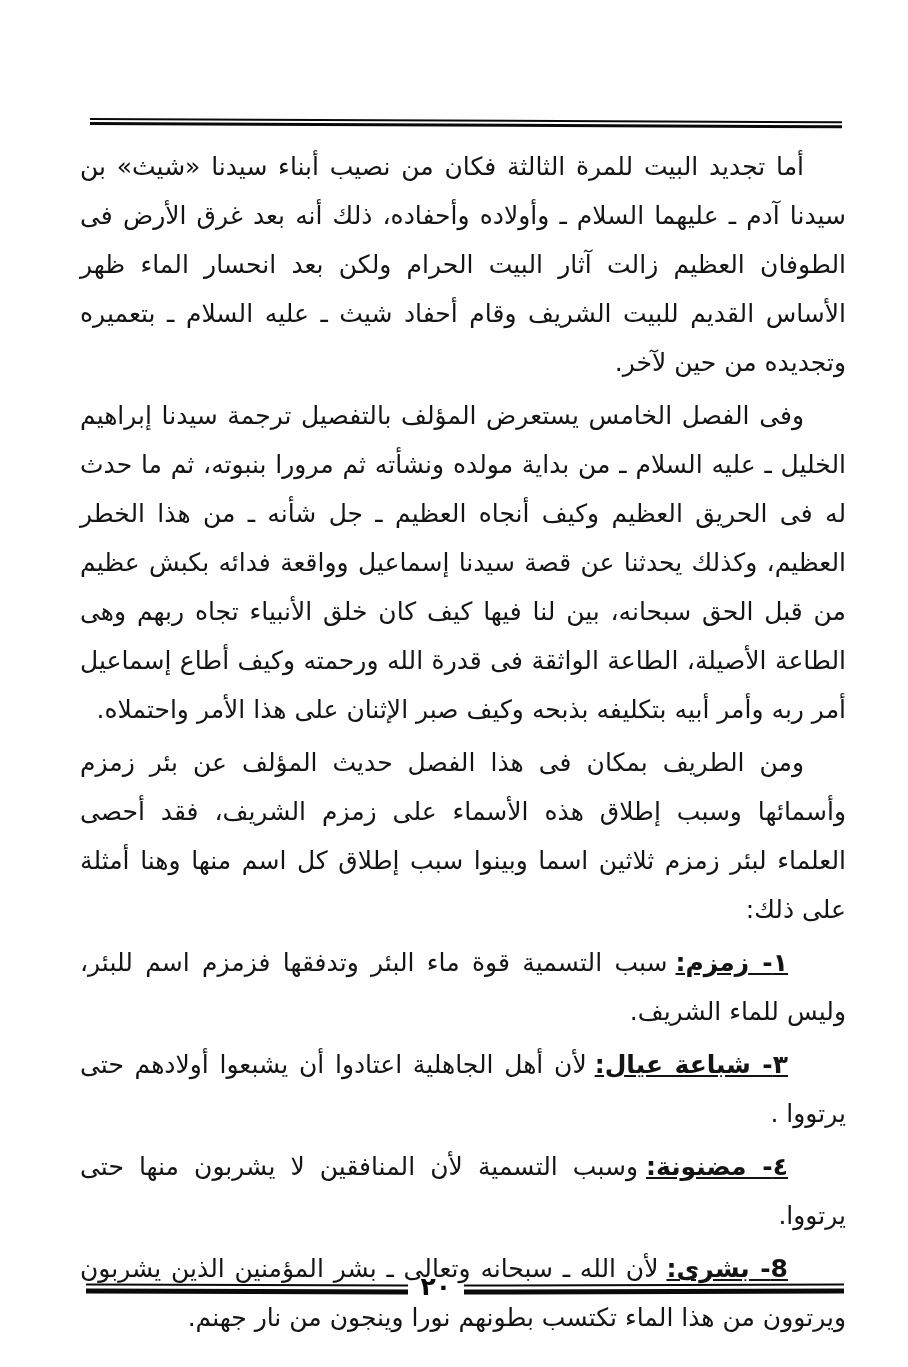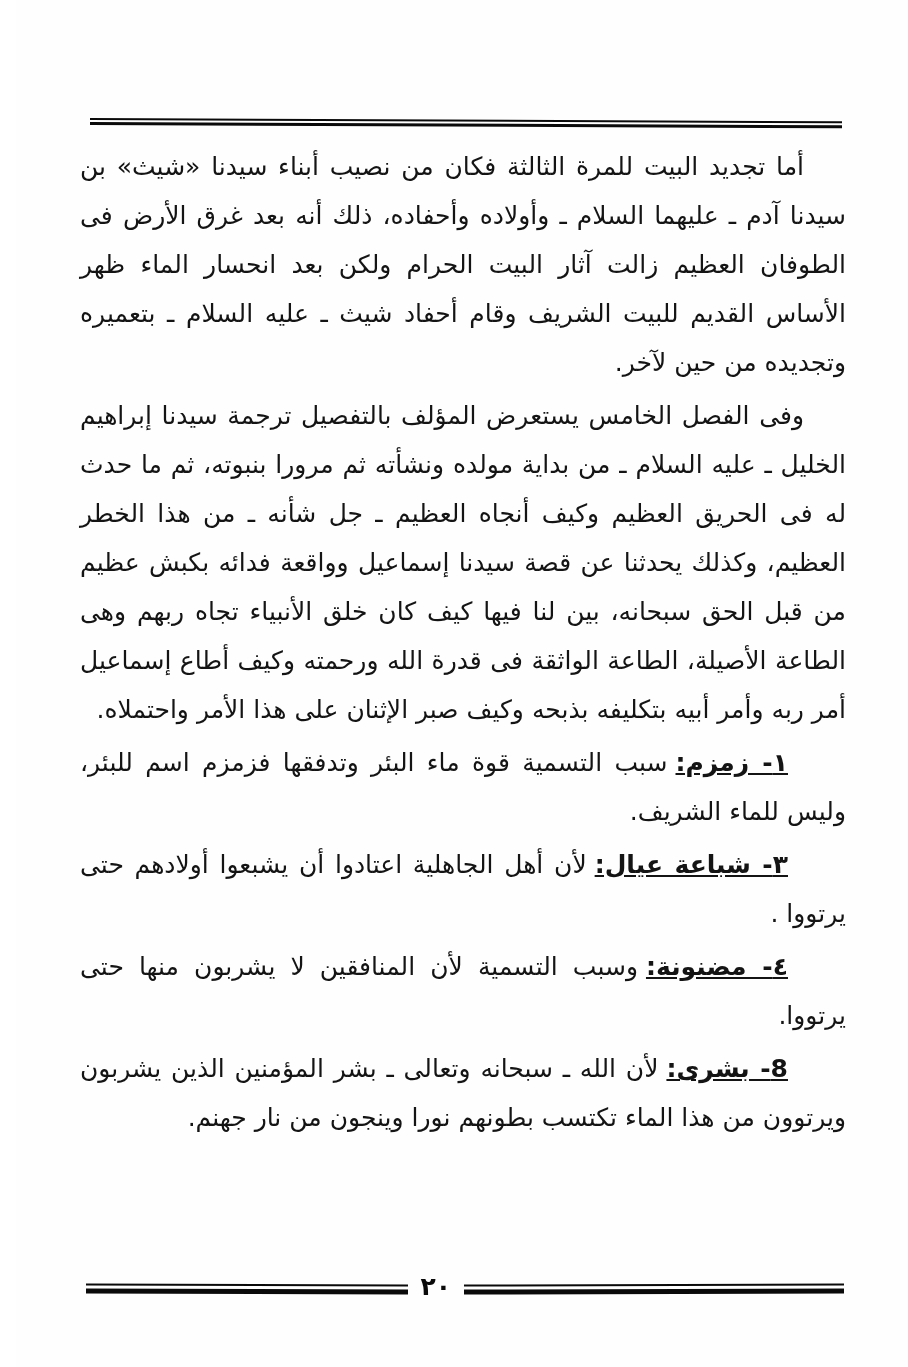--- a/index.html
+++ b/index.html
@@ -48,20 +48,21 @@
 <div class="page">
 
   <div class="top-rule">
     <div class="thin"></div>
     <div class="thick"></div>
   </div>
 
   <div class="content">
     <p class="para">أما تجديد البيت للمرة الثالثة فكان من نصيب أبناء سيدنا «شيث» بن سيدنا آدم ـ عليهما السلام ـ وأولاده وأحفاده، ذلك أنه بعد غرق الأرض فى الطوفان العظيم زالت آثار البيت الحرام ولكن بعد انحسار الماء ظهر الأساس القديم للبيت الشريف وقام أحفاد شيث ـ عليه السلام ـ بتعميره وتجديده من حين لآخر.</p>
     <p class="para">وفى الفصل الخامس يستعرض المؤلف بالتفصيل ترجمة سيدنا إبراهيم الخليل ـ عليه السلام ـ من بداية مولده ونشأته ثم مرورا بنبوته، ثم ما حدث له فى الحريق العظيم وكيف أنجاه العظيم ـ جل شأنه ـ من هذا الخطر العظيم، وكذلك يحدثنا عن قصة سيدنا إسماعيل وواقعة فدائه بكبش عظيم من قبل الحق سبحانه، بين لنا فيها كيف كان خلق الأنبياء تجاه ربهم وهى الطاعة الأصيلة، الطاعة الواثقة فى قدرة الله ورحمته وكيف أطاع إسماعيل أمر ربه وأمر أبيه بتكليفه بذبحه وكيف صبر الإثنان على هذا الأمر واحتملاه.</p>
+    <p class="para">ومن الطريف بمكان فى هذا الفصل حديث المؤلف عن بئر زمزم وأسمائها وسبب إطلاق هذه الأسماء على زمزم الشريف، فقد أحصى العلماء لبئر زمزم ثلاثين اسما وبينوا سبب إطلاق كل اسم منها وهنا أمثلة على ذلك:</p>
 
     <div class="item">
       <span class="item-label">١- زمزم:</span><span>سبب التسمية قوة ماء البئر وتدفقها فزمزم اسم للبئر، وليس للماء الشريف.</span>
     </div>
     <div class="item">
       <span class="item-label">٣- شباعة عيال:</span><span>لأن أهل الجاهلية اعتادوا أن يشبعوا أولادهم حتى يرتووا .</span>
     </div>
     <div class="item">
       <span class="item-label">٤- مضنونة:</span><span>وسبب التسمية لأن المنافقين لا يشربون منها حتى يرتووا.</span>
     </div>

